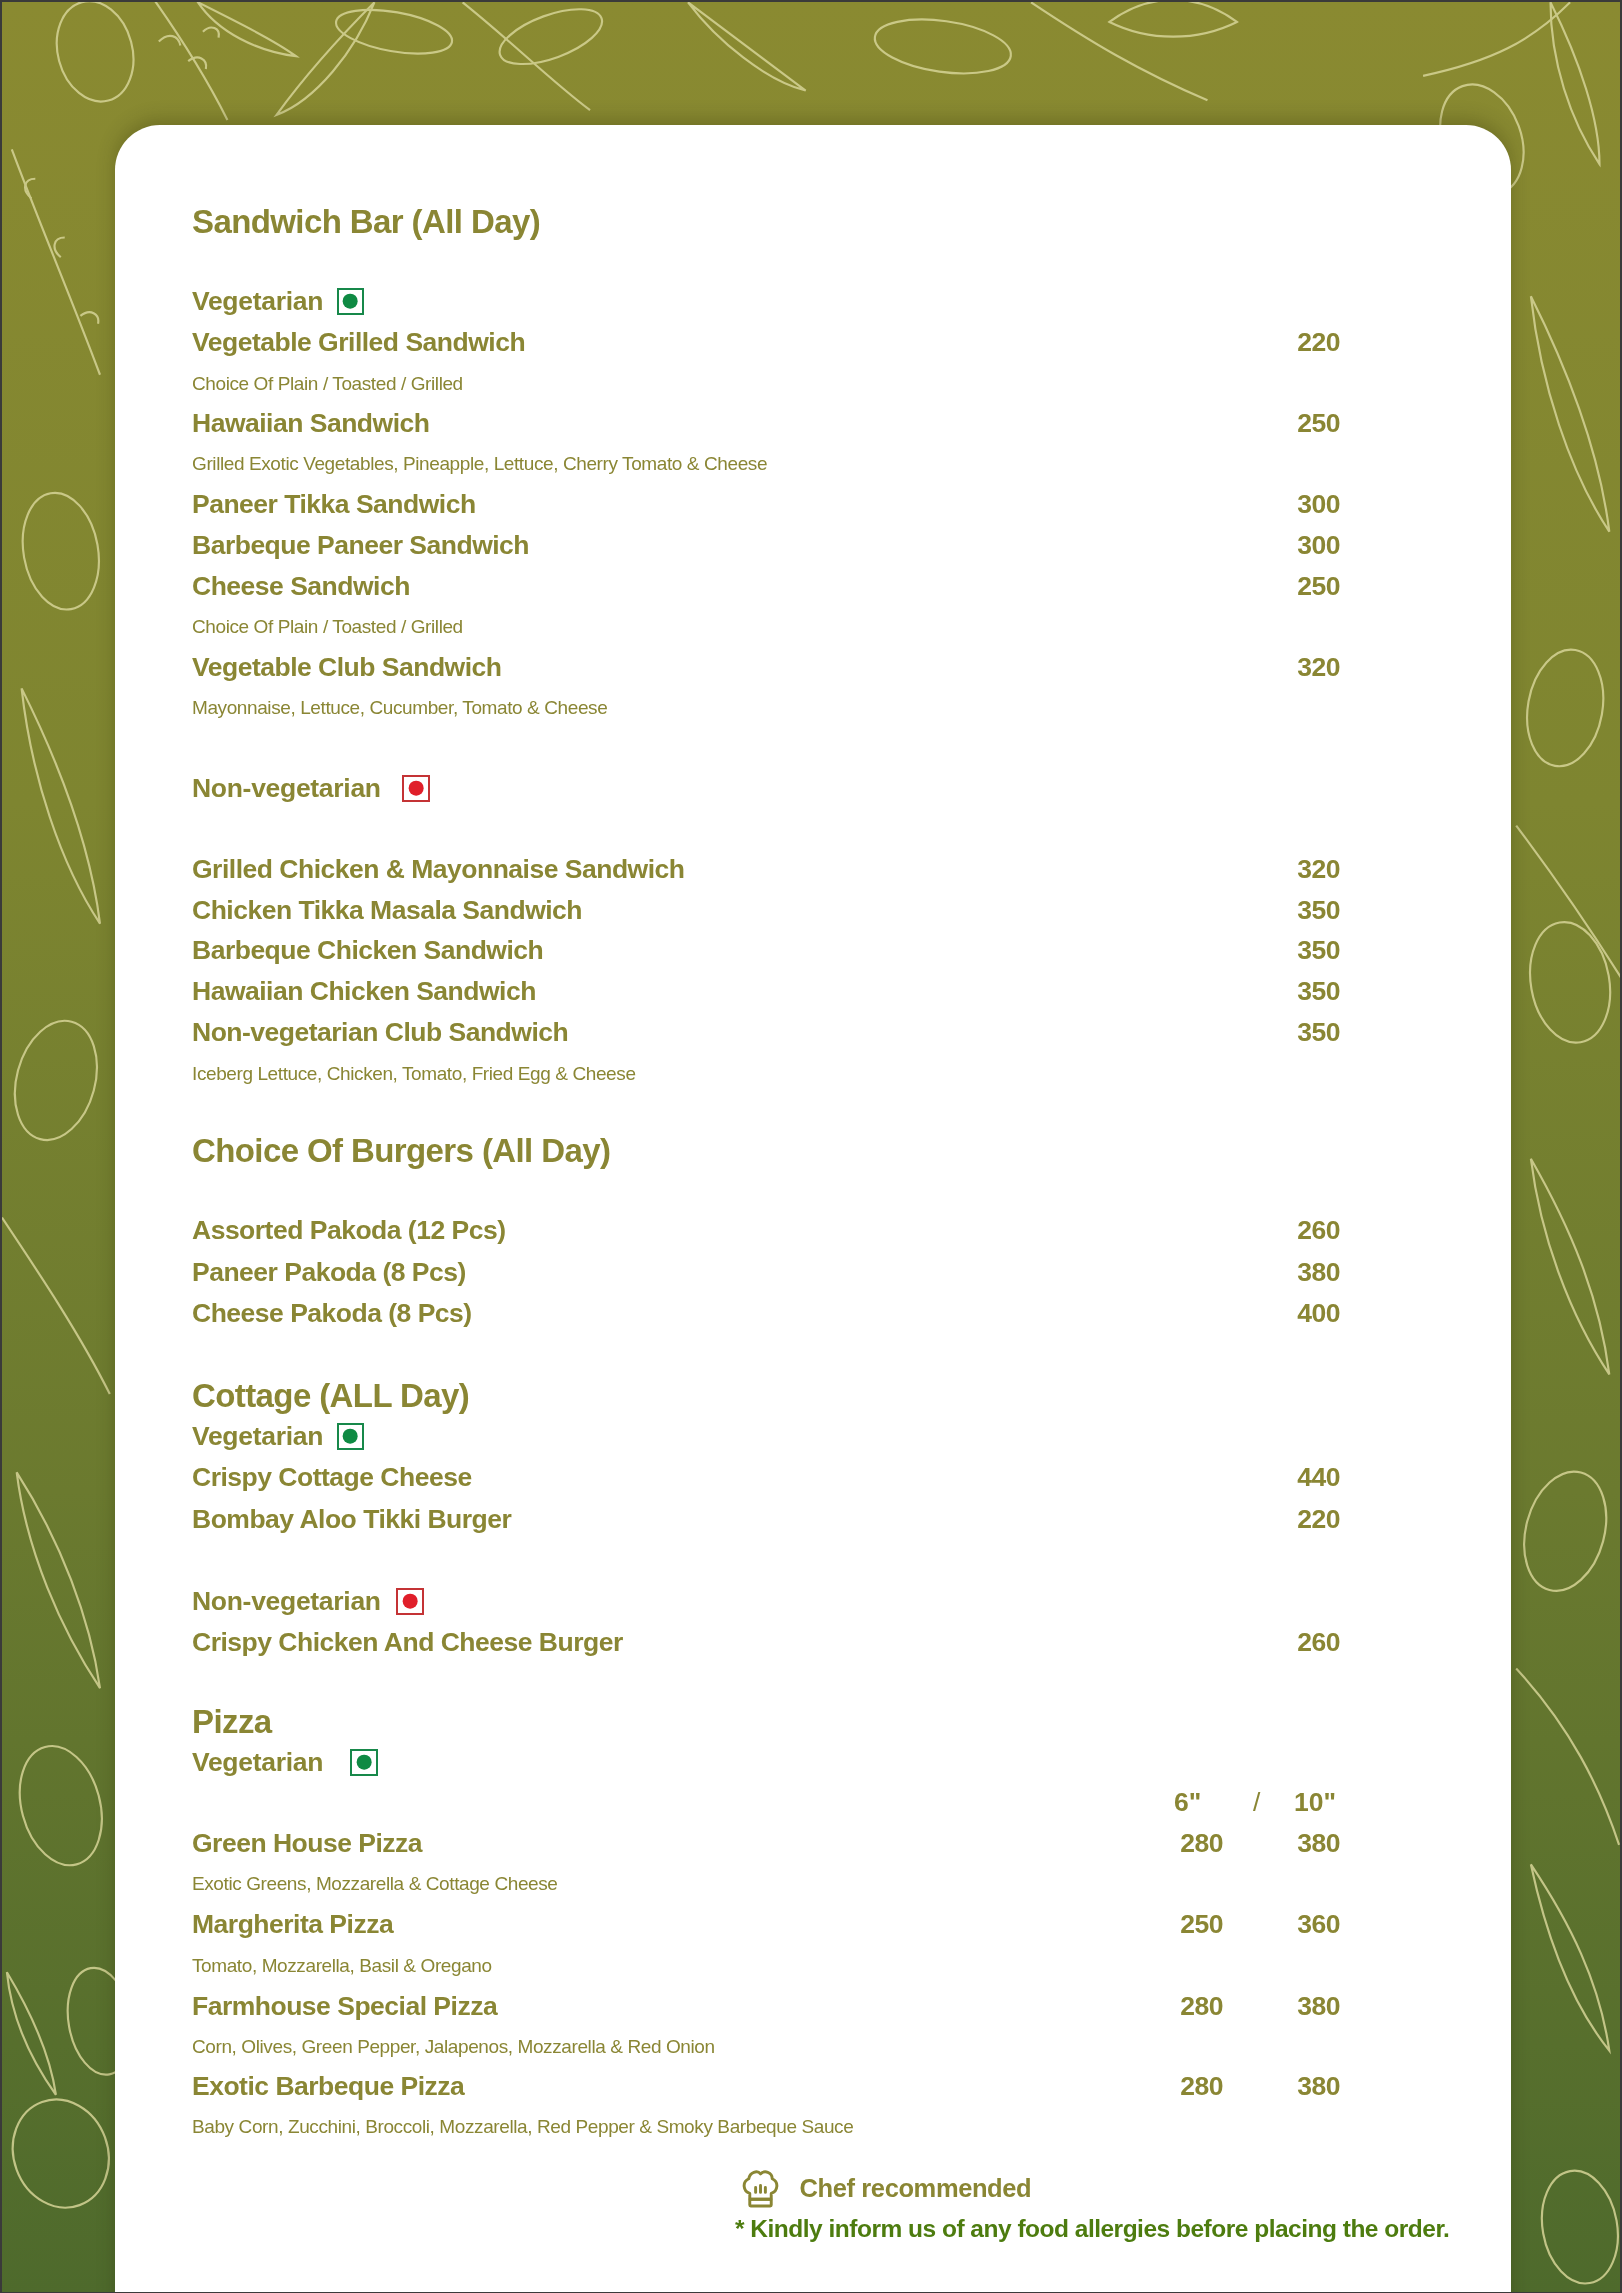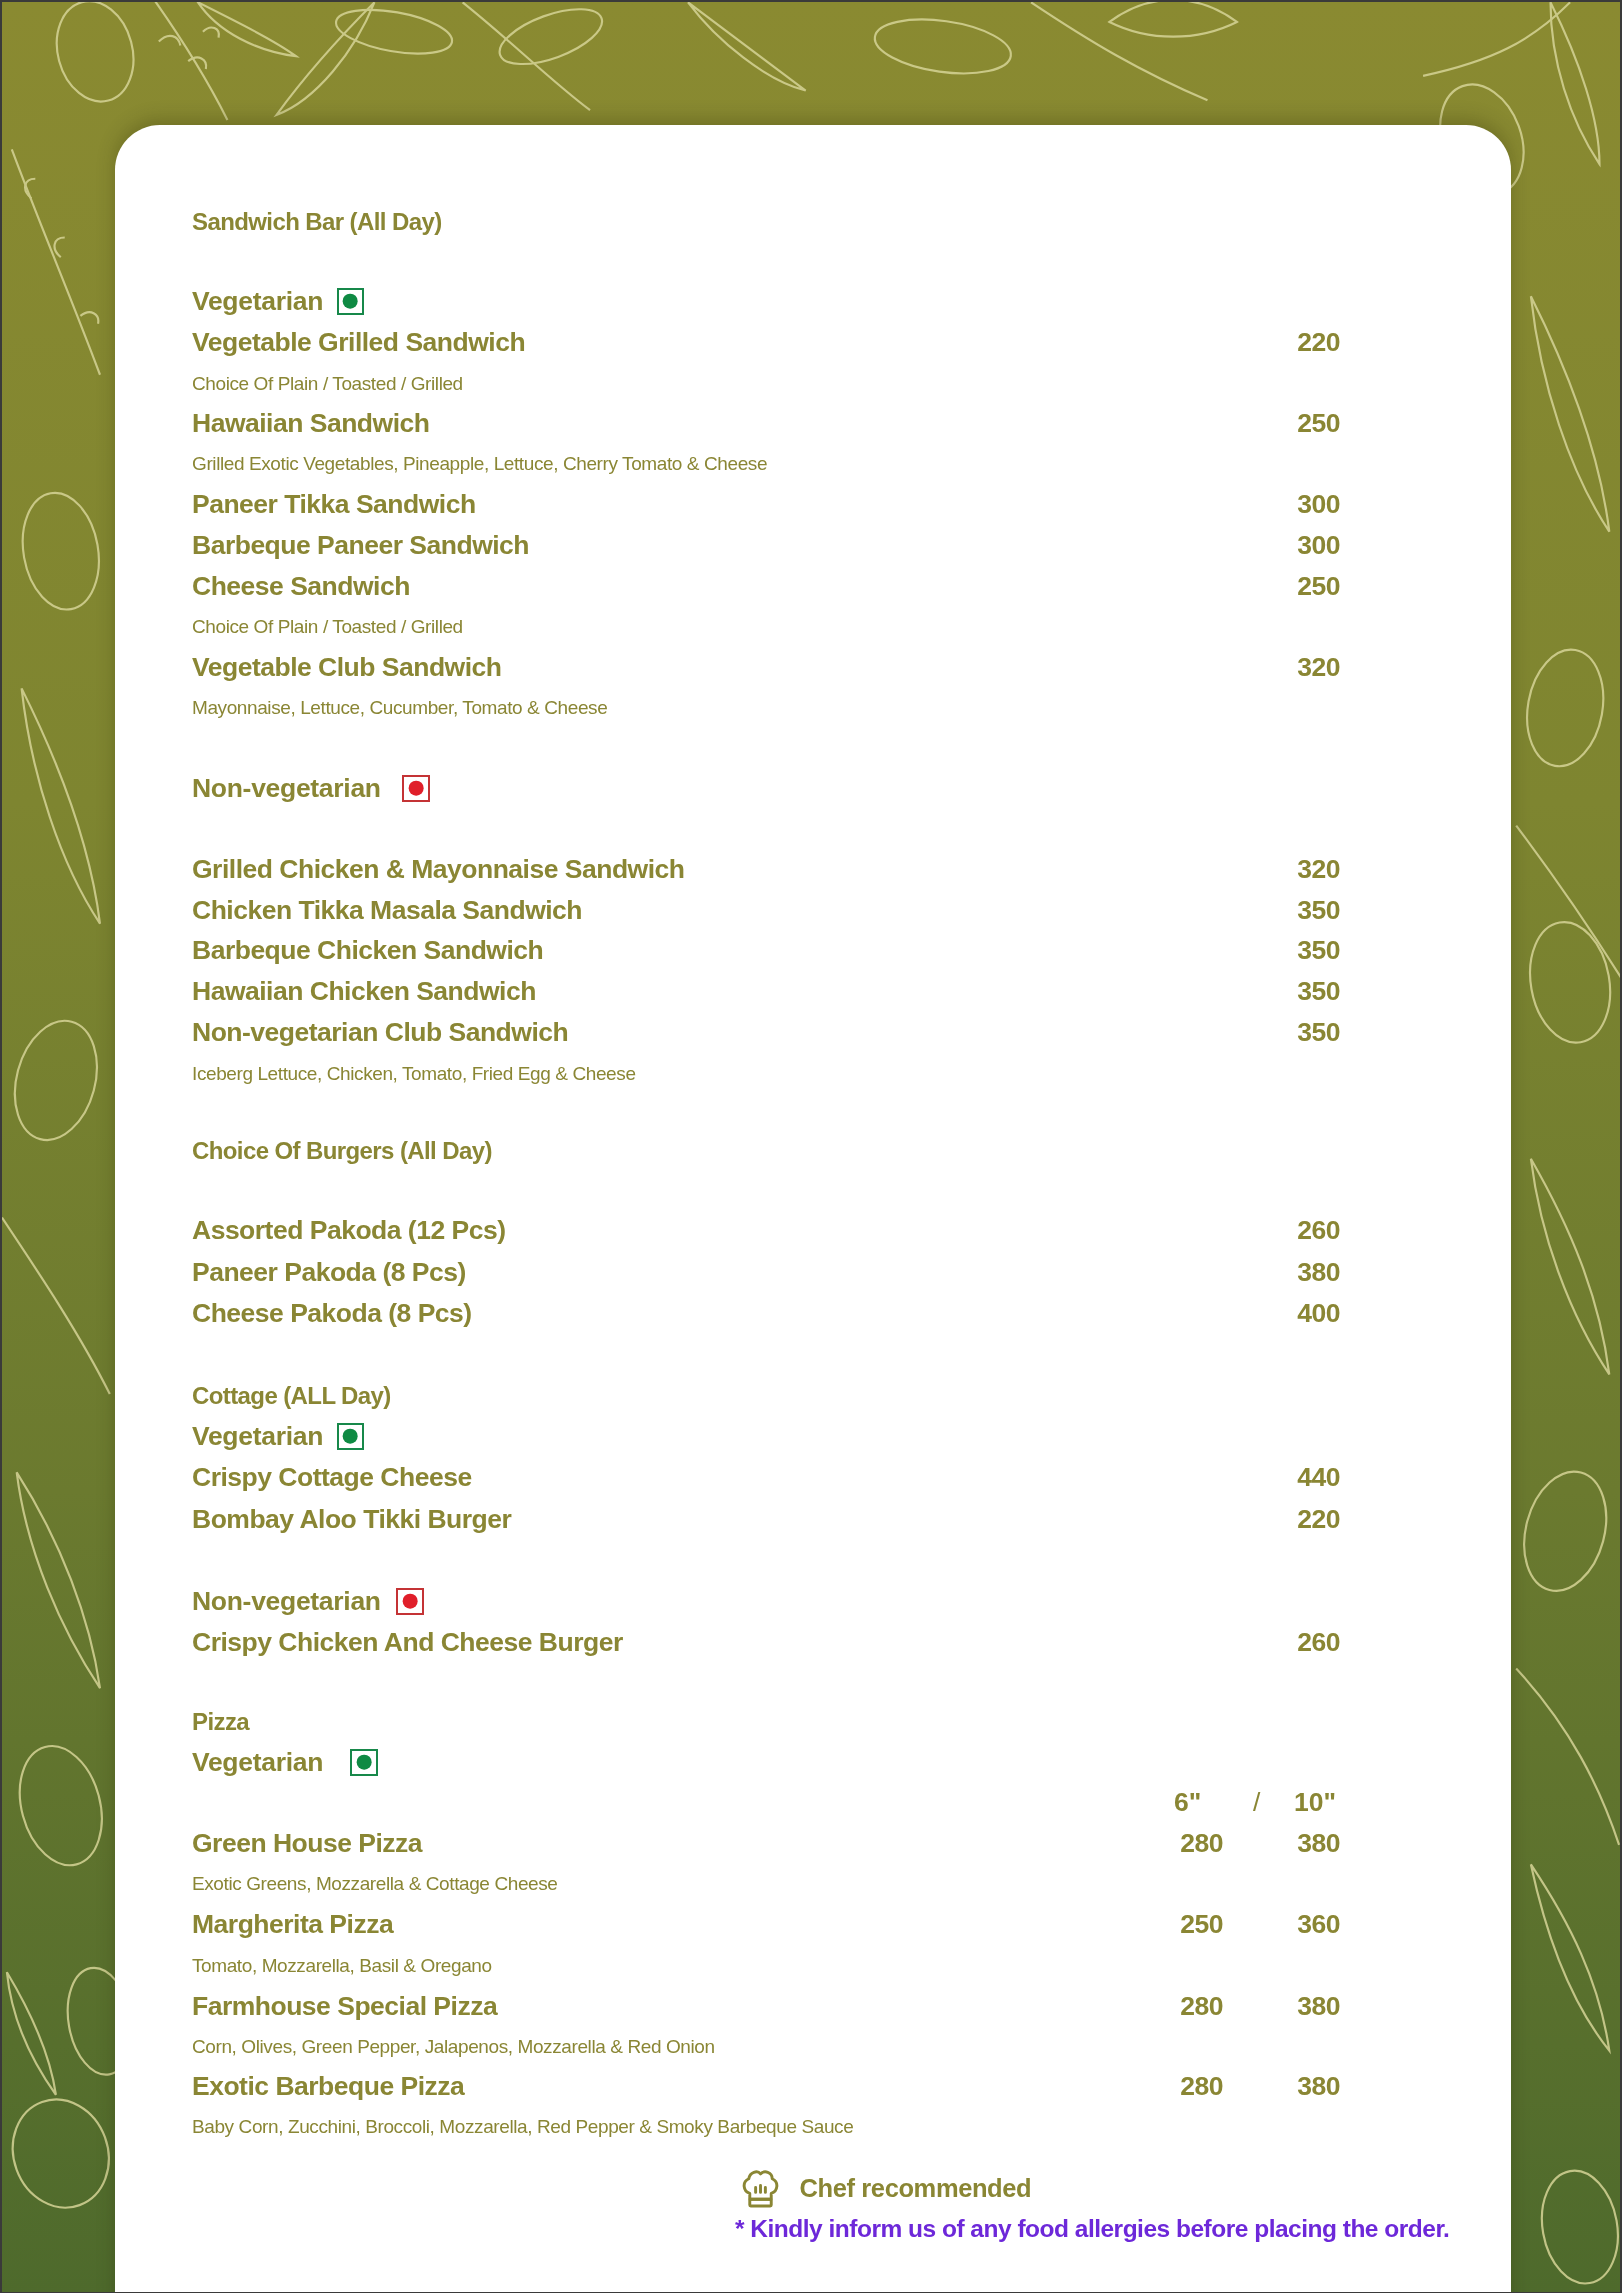--- a/index.html
+++ b/index.html
@@ -13,21 +13,21 @@
   .bg-art { position: absolute; inset: 0; pointer-events: none; }
   .card {
     position: absolute; left: 113px; top: 123px; width: 1396px; height: 2196px;
     background: #ffffff; border-radius: 45px 45px 0 0;
     box-shadow: 0 -5.9px 17.6px rgba(40,40,0,0.25);
   }
   .line {
     position: absolute; left: 190px; height: 33px; line-height: 33px;
     color: #8a8634; white-space: nowrap;
   }
-  .section-title { font-size: 24px; font-weight: 900; letter-spacing: -0.6px; font-family: "Liberation Sans", sans-serif; }
+  .section-title { font-size: 33px; font-weight: 900; letter-spacing: -0.6px; font-family: "Liberation Sans", sans-serif; }
   .diet-title { font-size: 26.5px; font-weight: 900; letter-spacing: -0.3px; font-family: "Liberation Sans", sans-serif; display: flex; align-items: center; }
   .item-name { font-size: 26.5px; font-weight: 700; letter-spacing: -0.5px; font-family: "Liberation Sans", sans-serif; }
   .item-desc { font-size: 19px; font-weight: 400; letter-spacing: -0.4px; font-family: "Liberation Sans", sans-serif; }
   .price {
     position: absolute; height: 33px; line-height: 33px; font-size: 26.5px; font-weight: 900;
     color: #8a8634; text-align: right; width: 78px; font-family: "Liberation Sans", sans-serif;
     letter-spacing: -0.5px;
   }
   .p1 { left: 1260px; }
   .p6 { left: 1143px; }
@@ -38,21 +38,21 @@
   }
   .diet-icon::after {
     content: ""; position: absolute; left: 50%; top: 50%; width: 14.7px; height: 14.7px;
     border-radius: 50%; transform: translate(-50%, -50%); background: currentColor;
   }
   .veg { color: #0f8a43; border-color: #17884a; }
   .nonveg { color: #e01f2a; border-color: #c43335; }
   .size-head { position: absolute; height: 33px; line-height: 33px; font-size: 26.5px; font-weight: 900; color: #8a8634; font-family: "Liberation Sans", sans-serif; }
   .footer-chef { position: absolute; left: 739px; top: 2166px; display: flex; align-items: center; color: #8a8634; }
   .footer-chef span { font-size: 25.5px; font-weight: 700; margin-left: 19.6px; font-family: "Liberation Sans", sans-serif; letter-spacing: -0.4px; }
-  .allergy { position: absolute; left: 733px; top: 2213px; font-size: 24.5px; font-weight: 700; color: #6d28d9; font-family: "Liberation Sans", sans-serif; letter-spacing: -0.5px; white-space: nowrap; }
+  .allergy { position: absolute; left: 733px; top: 2213px; font-size: 24.5px; font-weight: 700; color: #4d7c0f; font-family: "Liberation Sans", sans-serif; letter-spacing: -0.5px; white-space: nowrap; }
 </style>
 </head>
 <body>
 
 <svg class="bg-art" width="1622" height="2294" viewBox="0 0 1655 2340" fill="none" stroke="#d6d497" stroke-width="2.2" opacity="0.85">
 
   <ellipse cx="95" cy="50" rx="38" ry="52" transform="rotate(-15 95 50)"></ellipse>
   <path d="M150 -10 C 200 60, 220 100, 230 120"></path>
   <path d="M160 40 c10 -10 20 -6 22 4 M190 60 c10 -8 20 -2 18 8 M205 30 c8 -8 18 -4 16 6"></path>
 

